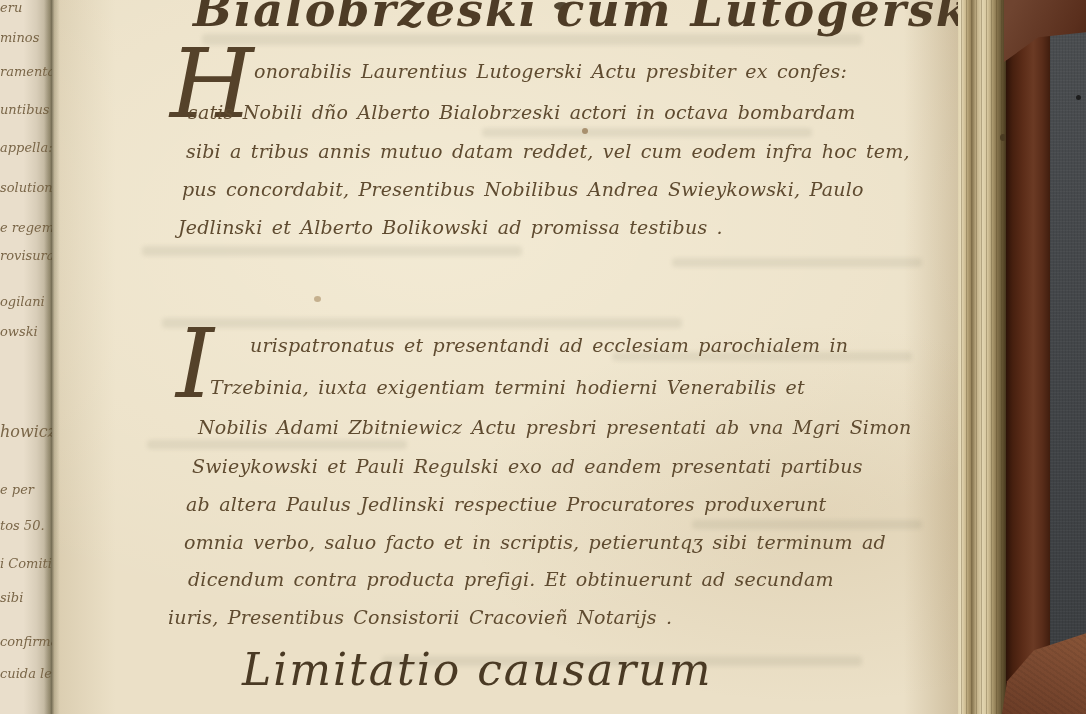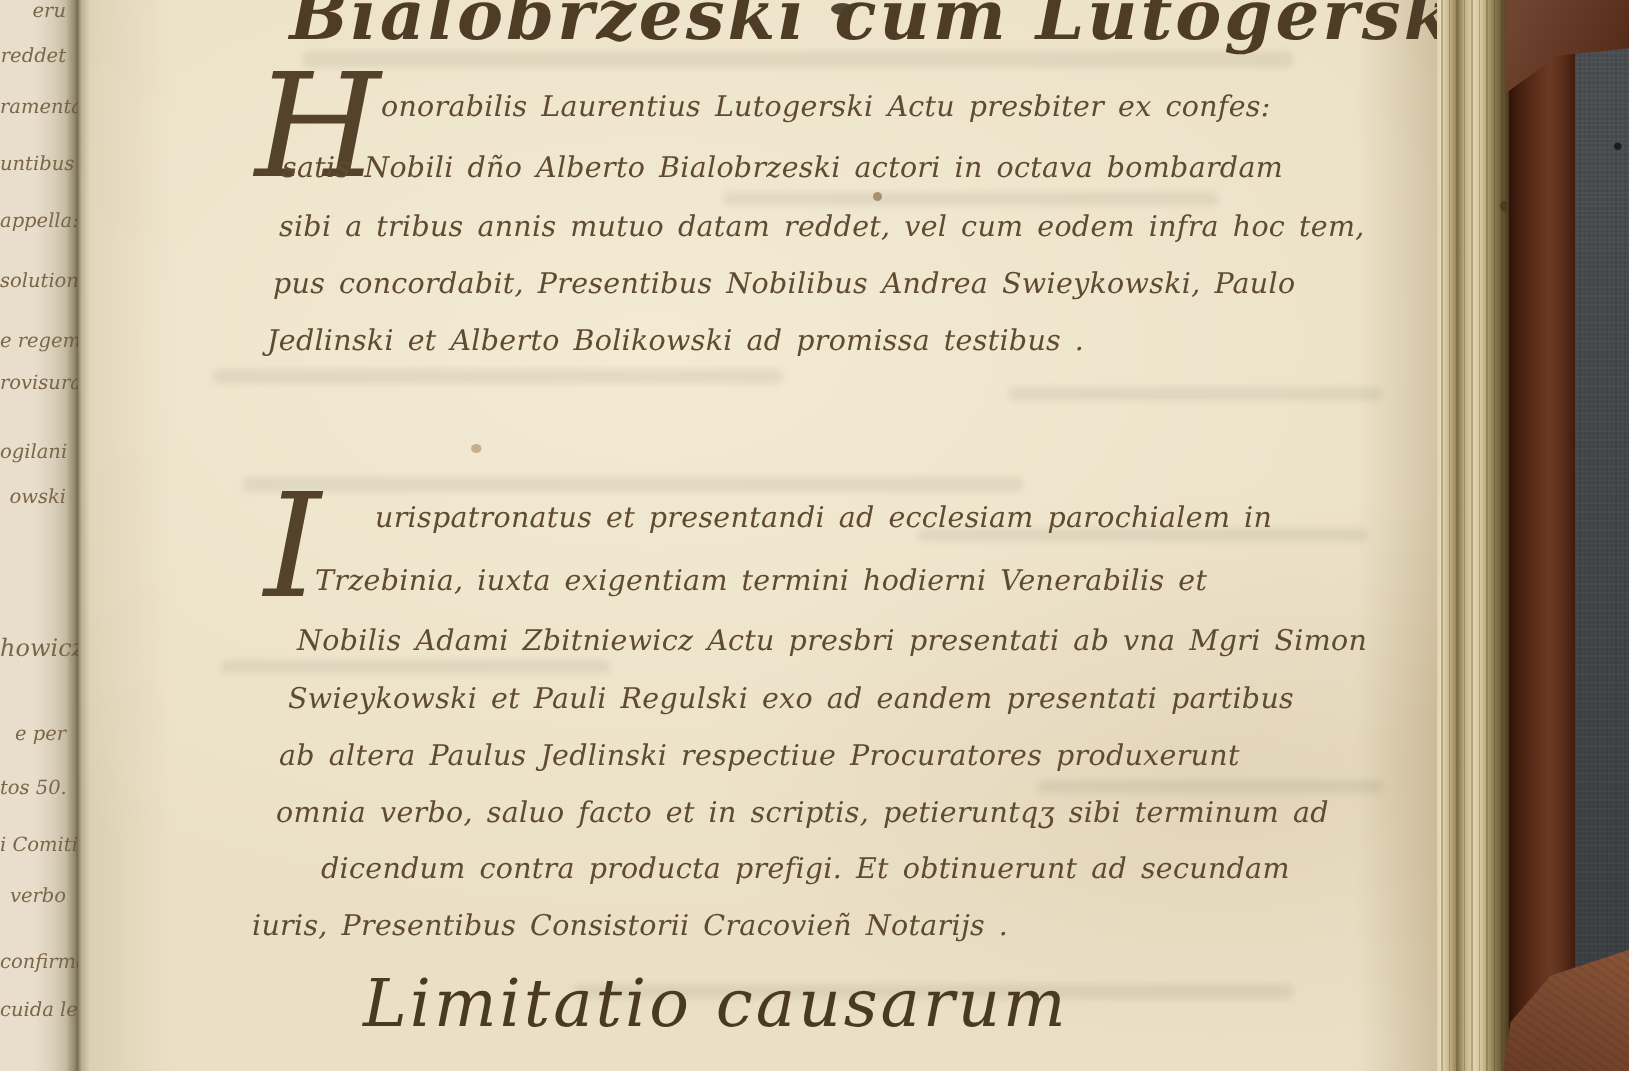--- a/index.html
+++ b/index.html
@@ -80,21 +80,21 @@
   .h-bottom {
     position:absolute; left:190px; top:644px; font-size:44px; letter-spacing:2px;
     color:#4a3a24;
   }
   .initial { position:absolute; font-size:96px; color:#55422a; line-height:1; }
   .bodyline { position:absolute; font-size:19px; letter-spacing:.2px; word-spacing:3px; }
 
   
   .ghost { position:absolute; background:rgba(118,118,88,.12); filter:blur(2px); border-radius:4px; }
   .blot  { position:absolute; border-radius:50%; filter:blur(.5px); }
-  .frag  { position:absolute; left:0; width:44px; text-align:right; font-size:13px; }
+  .frag  { position:absolute; left:0; width:44px; text-align:left; font-size:13px; }
 </style>
 </head>
 <body>
 
 <div class="canvas">
 
   <div class="fore-edge"></div>
   <div class="leather-spine"></div>
   <div class="leather-top-corner"></div>
   <div class="leather-bottom-corner"></div>
@@ -127,41 +127,41 @@
     <div class="hand bodyline" style="left:126px; top:216px;">Jedlinski et Alberto Bolikowski ad promissa testibus .</div>
 
 
     <div class="hand initial" style="left:124px; top:316px;">I</div>
     <div class="hand bodyline" style="left:198px; top:334px;">urispatronatus et presentandi ad ecclesiam parochialem in</div>
     <div class="hand bodyline" style="left:158px; top:376px;">Trzebinia, iuxta exigentiam termini hodierni Venerabilis et</div>
     <div class="hand bodyline" style="left:146px; top:416px;">Nobilis Adami Zbitniewicz Actu presbri presentati ab vna Mgri Simon</div>
     <div class="hand bodyline" style="left:140px; top:455px;">Swieykowski et Pauli Regulski exo ad eandem presentati partibus</div>
     <div class="hand bodyline" style="left:134px; top:493px;">ab altera Paulus Jedlinski respectiue Procuratores produxerunt</div>
     <div class="hand bodyline" style="left:132px; top:531px;">omnia verbo, saluo facto et in scriptis, petieruntqʒ sibi terminum ad</div>
-    <div class="hand bodyline" style="left:136px; top:568px;margin-left:26px;">dicendum contra producta prefigi. Et obtinuerunt ad secundam</div>
+    <div class="hand bodyline" style="left:136px; top:568px;">dicendum contra producta prefigi. Et obtinuerunt ad secundam</div>
     <div class="hand bodyline" style="left:116px; top:606px;">iuris, Presentibus Consistorii Cracovieñ Notarijs .</div>
 
     <div class="hand h-bottom">Limitatio causarum</div>
   </div>
 
   <div class="page-left">
     <div class="hand frag" style="top:0px;">eru</div>
-    <div class="hand frag" style="top:30px;">reddet</div>
+    <div class="hand frag" style="top:30px;">minos</div>
     <div class="hand frag" style="top:64px;">ramenta</div>
     <div class="hand frag" style="top:102px;">untibus</div>
     <div class="hand frag" style="top:140px;">appella:</div>
     <div class="hand frag" style="top:180px;">solutionis</div>
     <div class="hand frag" style="top:220px;">e regem</div>
     <div class="hand frag" style="top:248px;">rovisura;</div>
     <div class="hand frag" style="top:294px;">ogilani</div>
     <div class="hand frag" style="top:324px;">owski</div>
     <div class="hand frag" style="top:422px; font-size:16px;">howicze</div>
     <div class="hand frag" style="top:482px;">e per</div>
     <div class="hand frag" style="top:518px;">tos 50.</div>
     <div class="hand frag" style="top:556px;">i Comitis</div>
-    <div class="hand frag" style="top:590px;">verbo</div>
+    <div class="hand frag" style="top:590px;">sibi</div>
     <div class="hand frag" style="top:634px;">confirma,</div>
     <div class="hand frag" style="top:666px;">cuida le:</div>
   </div>
 
   <div class="gutter"></div>
 
 </div>
 
 </body></html>

